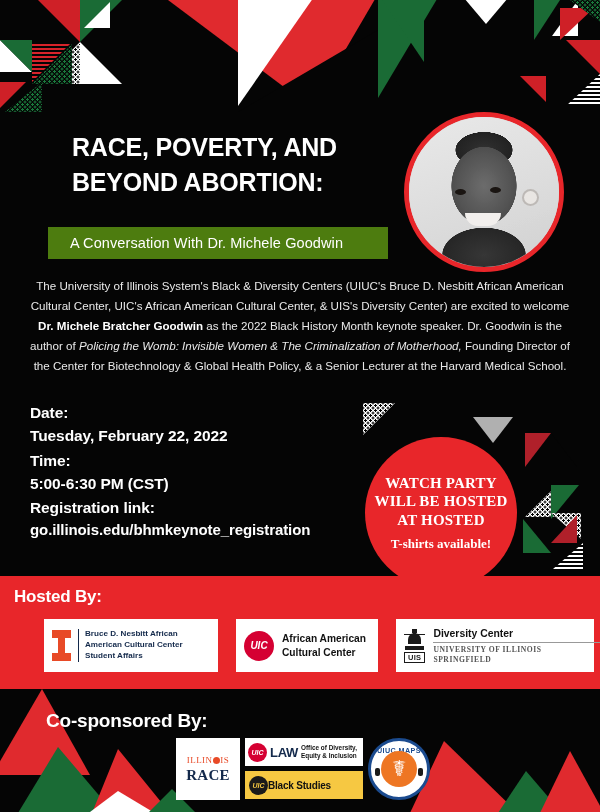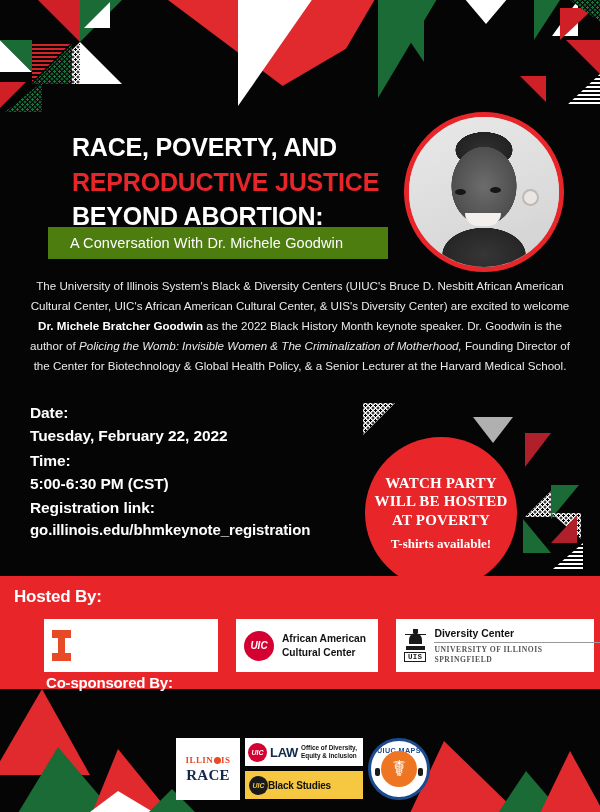--- a/index.html
+++ b/index.html
@@ -198,21 +198,21 @@
   .uic-circle {
     width: 30px; height: 30px; border-radius: 50%;
     background: #D50032; color: #fff;
     display: flex; align-items: center; justify-content: center;
     font-size: 10px; font-weight: 800; font-style: italic;
     flex: 0 0 auto; margin-right: 8px;
   }
   .uic-text { color: #111; font-size: 10.2px; font-weight: 800; line-height: 1.3; }
 
   
-  .uis-mark { flex: 0 0 auto; margin-right: 8px; text-align: center; font-family: Liberation Mono, monospace; }
+  .uis-mark { flex: 0 0 auto; margin-right: 8px; text-align: center; }
   .dome {
     width: 21px; height: 21px; margin: 0 auto;
     background:
       radial-gradient(circle 3px at 50% 2px, #1a1a1a 98%, transparent 100%),
       linear-gradient(to bottom, transparent 0 5px, #1a1a1a 5px 6px, transparent 6px);
     position: relative;
   }
   .dome::before {
     content: ""; position: absolute; left: 4px; top: 4px;
     width: 13px; height: 11px; background: #1a1a1a;
@@ -230,36 +230,36 @@
   .uis-lines { line-height: 1.25; }
   .uis-top { color: #111; font-size: 10.4px; font-weight: 800; }
   .uis-rule { height: 1px; background: #999; margin: 2px 0; width: 168px; }
   .uis-bot {
     color: #555; font-size: 7.6px; letter-spacing: 0.55px;
     font-family: "Liberation Serif", serif; font-weight: 700;
   }
 
   
   .cospon-title {
-    position: absolute; left: 46px; top: 674px;
-    color: #fff; font-size: 15px; font-weight: 800; letter-spacing: -0.2px;
+    position: absolute; left: 46px; top: 710px;
+    color: #fff; font-size: 19px; font-weight: 800; letter-spacing: -0.2px;
   }
   .cospon-row {
     position: absolute; left: 176px; top: 738px;
     display: flex; align-items: flex-start; gap: 5px;
   }
 
   .blsa-card {
     background: #fff; width: 64px; height: 62px;
     display: flex; flex-direction: column;
     align-items: center; justify-content: center;
   }
   .blsa-ill {
     font-family: "Liberation Serif", serif;
-    font-size: 9px; font-weight: 700; color: #E84A27;
+    font-size: 9px; font-weight: 400; color: #E84A27;
     letter-spacing: 0.4px; display: flex; align-items: center;
   }
   .blsa-dot {
     display: inline-block; width: 7px; height: 7px; border-radius: 50%;
     background: #E84A27; margin: 0 0.5px; position: relative; top: 0.5px;
   }
   .blsa-name {
     font-family: "Liberation Serif", serif;
     font-size: 15px; font-weight: 700; color: #13294B;
     letter-spacing: 0.3px; margin-top: 2px;
@@ -360,21 +360,20 @@
   <div class="portrait-wrap">
     <div class="portrait-face"></div>
     <div class="portrait-eye" style="left:46px;top:72px;"></div>
     <div class="portrait-eye" style="left:81px;top:70px;"></div>
     <div class="portrait-smile"></div>
     <div class="portrait-ear"></div>
   </div>
 
   <div class="title-block">
     <div class="title-line">RACE, POVERTY, AND</div>
-    <div class="title-line accent">REPRODUCTIVE JUSTICE</div>
     <div class="title-line">BEYOND ABORTION:</div>
   </div>
 
   <div class="subtitle-bar">
     <span>A Conversation With Dr. Michele Goodwin</span>
   </div>
 
   <p class="body-copy"><span>The University of Illinois System's  Black &amp; Diversity Centers (UIUC's Bruce D. Nesbitt African American Cultural Center,  UIC's African American Cultural Center, &amp; UIS's Diversity Center) are excited to welcome </span><b>Dr. Michele Bratcher Goodwin</b><span> as the 2022 Black History Month keynote speaker. Dr. Goodwin is the author  of </span><i>Policing the Womb: Invisible Women &amp; The Criminalization of Motherhood,</i><span> Founding Director of the Center for Biotechnology &amp; Global Health Policy, &amp; a Senior Lecturer at the Harvard Medical School.</span></p>
 
   <div class="details">
@@ -397,33 +396,38 @@
     <div class="tri" style="left:196px;top:90px;border-right:28px solid transparent;border-top:34px solid #1a6b35;"></div>
     <div class="dots" style="left:196px;top:118px;width:30px;height:26px;clip-path:polygon(0 0,100% 0,100% 100%);"></div>
     <div class="tri" style="left:196px;top:120px;border-left:26px solid transparent;border-bottom:28px solid #b0202a;"></div>
     <div class="tri" style="left:168px;top:124px;border-right:28px solid transparent;border-bottom:34px solid #1a6b35;"></div>
     <div class="stripes-white" style="left:198px;top:148px;width:30px;height:26px;clip-path:polygon(100% 0,100% 100%,0 100%);"></div>
   </div>
 
   <div class="badge">
     <div class="badge-main">WATCH PARTY</div>
     <div class="badge-main">WILL BE HOSTED</div>
-    <div class="badge-main">AT POVERTY</div>
+    <div class="badge-main">AT HOSTED</div>
     <div class="badge-sub">T-shirts available!</div>
   </div>
 
   <div class="hosted-band">
     <div class="hosted-title">Hosted By:</div>
 
     <div class="logo-row">
 
       <div class="logo-card" style="width:174px;">
         <div class="block-i">
             <span></span>
           </div>
+        <div class="ill-text">
+          <div>Bruce D. Nesbitt African</div>
+          <div>American Cultural Center</div>
+          <div>Student Affairs</div>
+        </div>
       </div>
 
       <div class="logo-card" style="width:142px;">
         <div class="uic-circle">UIC</div>
         <div class="uic-text">
           <div>African American</div>
           <div>Cultural Center</div>
         </div>
       </div>
 

